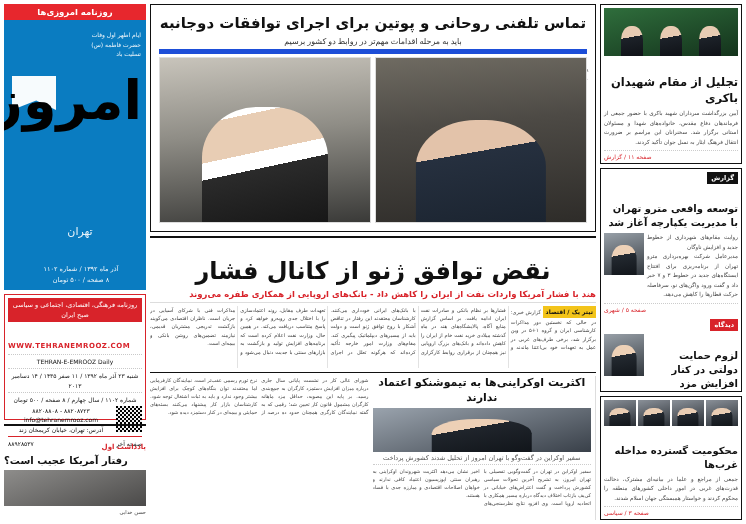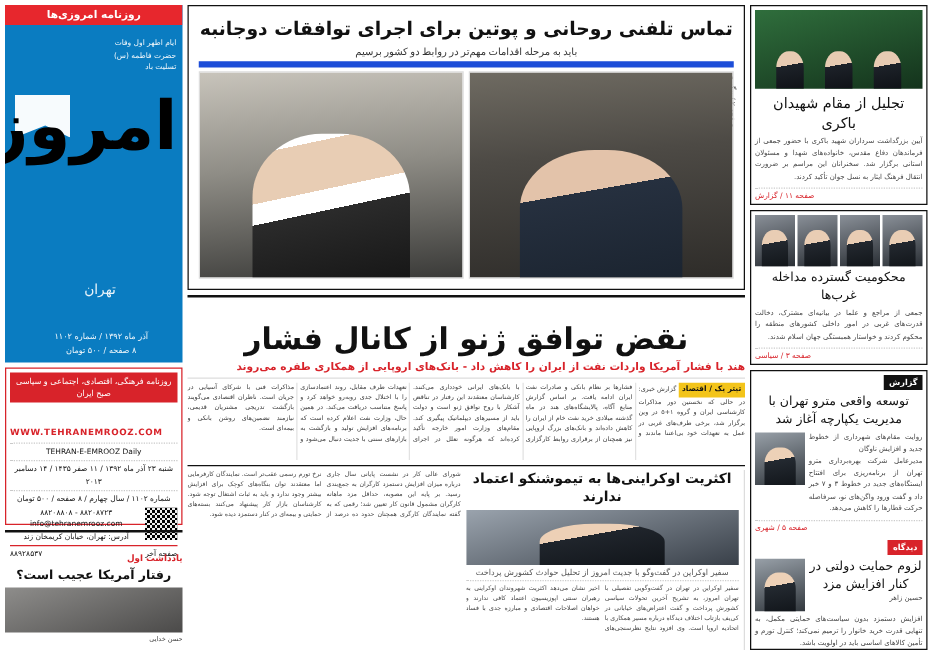--- a/index.html
+++ b/index.html
@@ -153,21 +153,21 @@
     font-size: 7px;
     color: #d8232a;
     font-weight: bold;
     margin-top: 15px;
   }
   .mh-footart .headline {
     font-size: 10px;
     font-weight: bold;
     line-height: 1.5;
     color: #111;
-    text-align: center;
+    text-align: left;
   }
   .mh-footart .photo {
     height: 36px;
     background: linear-gradient(160deg,#8e8d8b,#4b4a49);
     position: relative;
   }
   .mh-footart .body {
     font-size: 5.2px;
     line-height: 1.6;
     color: #444;
@@ -404,24 +404,24 @@
   }
   .lphoto-grid .cellp::after {
     content:"";
     position:absolute; left:50%; bottom:0; transform:translateX(-50%);
     width:66%; height:70%;
     border-radius:44% 44% 0 0;
     background: linear-gradient(170deg,#e9cdb4 0 36%, #23282f 36%, #12161a 100%);
   }
   .lhead {
     font-size: 11.5px;
-    font-weight: normal;
-    text-align: center;
+    font-weight: bold;
     color: #111;
     line-height: 1.4;
+    margin-top: 15px;
   }
   .lhead.small { font-size: 10px; }
   .lsub {
     font-size: 5.6px;
     line-height: 1.7;
     color: #444;
     text-align: justify;
   }
   .lfoot {
     font-size: 6px;
@@ -524,51 +524,39 @@
       </div>
     </div>
 
     <div class="bottom-row">
       <div class="bcell">
         <div class="btext">شورای عالی کار در نشست پایانی سال جاری درباره میزان افزایش دستمزد کارگران به جمع‌بندی رسید. بر پایه این مصوبه، حداقل مزد ماهانه کارگران مشمول قانون کار تعیین شد؛ رقمی که به گفته نمایندگان کارگری همچنان حدود ده درصد از نرخ تورم رسمی عقب‌تر است. نمایندگان کارفرمایی اما معتقدند توان بنگاه‌های کوچک برای افزایش بیشتر وجود ندارد و باید به ثبات اشتغال توجه شود. کارشناسان بازار کار پیشنهاد می‌کنند بسته‌های حمایتی و بیمه‌ای در کنار دستمزد دیده شود.</div>
       </div>
       <div class="bcell">
         <div class="bhead">اکثریت اوکراینی‌ها به تیموشنکو اعتماد ندارند</div>
         <div class="bphoto"></div>
-        <div class="bsub">سفیر اوکراین در گفت‌وگو با جدیت امروز از تحلیل حوادث کشورش پرداخت</div>
+        <div class="bsub">سفیر اوکراین در گفت‌وگو با تهران امروز از تحلیل شدند کشورش پرداخت</div>
         <div class="btext">سفیر اوکراین در تهران در گفت‌وگویی تفصیلی با تهران امروز، به تشریح آخرین تحولات سیاسی کشورش پرداخت و گفت اعتراض‌های خیابانی در کی‌یف بازتاب اختلاف دیدگاه درباره مسیر همکاری با اتحادیه اروپا است. وی افزود نتایج نظرسنجی‌های اخیر نشان می‌دهد اکثریت شهروندان اوکراینی به رهبران سنتی اپوزیسیون اعتماد کافی ندارند و خواهان اصلاحات اقتصادی و مبارزه جدی با فساد هستند.</div>
       </div>
     </div>
   </div>
 
   <div class="left-col">
 
     <div class="lbox b1">
       <div class="lphoto green">
         <div class="heads">
           <div class="head"></div>
           <div class="head"></div>
           <div class="head"></div>
         </div>
       </div>
       <div class="lhead">تجلیل از مقام شهیدان باکری</div>
       <div class="lsub">آیین بزرگداشت سرداران شهید باکری با حضور جمعی از فرماندهان دفاع مقدس، خانواده‌های شهدا و مسئولان استانی برگزار شد. سخنرانان این مراسم بر ضرورت انتقال فرهنگ ایثار به نسل جوان تأکید کردند.</div>
       <div class="lfoot">صفحه ۱۱ / گزارش</div>
-    </div>
-
-    <div class="lbox b2">
-      <div class="lphoto-grid">
-        <div class="cellp"></div>
-        <div class="cellp"></div>
-        <div class="cellp"></div>
-        <div class="cellp"></div>
-      </div>
-      <div class="lhead small">محکومیت گسترده مداخله غرب‌ها</div>
-      <div class="lsub">جمعی از مراجع و علما در بیانیه‌ای مشترک، دخالت قدرت‌های غربی در امور داخلی کشورهای منطقه را محکوم کردند و خواستار همبستگی جهان اسلام شدند.</div>
-      <div class="lfoot">صفحه ۳ / سیاسی</div>
     </div>
 
     <div class="lbox b3">
       <div class="ltag">گزارش</div>
       <div class="lhead small">توسعه واقعی مترو تهران با مدیریت یکپارچه آغاز شد</div>
       <div class="lsplit">
         <div class="lcol">
           <div class="lsub">روایت مقام‌های شهرداری از خطوط جدید و افزایش ناوگان</div>
           <div class="lsub">مدیرعامل شرکت بهره‌برداری مترو تهران از برنامه‌ریزی برای افتتاح ایستگاه‌های جدید در خطوط ۳ و ۷ خبر داد و گفت ورود واگن‌های نو، سرفاصله حرکت قطارها را کاهش می‌دهد.</div>
         </div>
@@ -580,14 +568,26 @@
       <div class="lsplit">
         <div class="lcol">
           <div class="lhead small">لزوم حمایت دولتی در کنار افزایش مزد</div>
           <div class="lsub">حسین زاهر</div>
         </div>
         <div class="mini-photo"></div>
       </div>
       <div class="lsub">افزایش دستمزد بدون سیاست‌های حمایتی مکمل، به تنهایی قدرت خرید خانوار را ترمیم نمی‌کند؛ کنترل تورم و تأمین کالاهای اساسی باید در اولویت باشد.</div>
     </div>
 
+    <div class="lbox b2">
+      <div class="lphoto-grid">
+        <div class="cellp"></div>
+        <div class="cellp"></div>
+        <div class="cellp"></div>
+        <div class="cellp"></div>
+      </div>
+      <div class="lhead small">محکومیت گسترده مداخله غرب‌ها</div>
+      <div class="lsub">جمعی از مراجع و علما در بیانیه‌ای مشترک، دخالت قدرت‌های غربی در امور داخلی کشورهای منطقه را محکوم کردند و خواستار همبستگی جهان اسلام شدند.</div>
+      <div class="lfoot">صفحه ۳ / سیاسی</div>
+    </div>
+
   </div>
 </div>
 
 </body></html>

